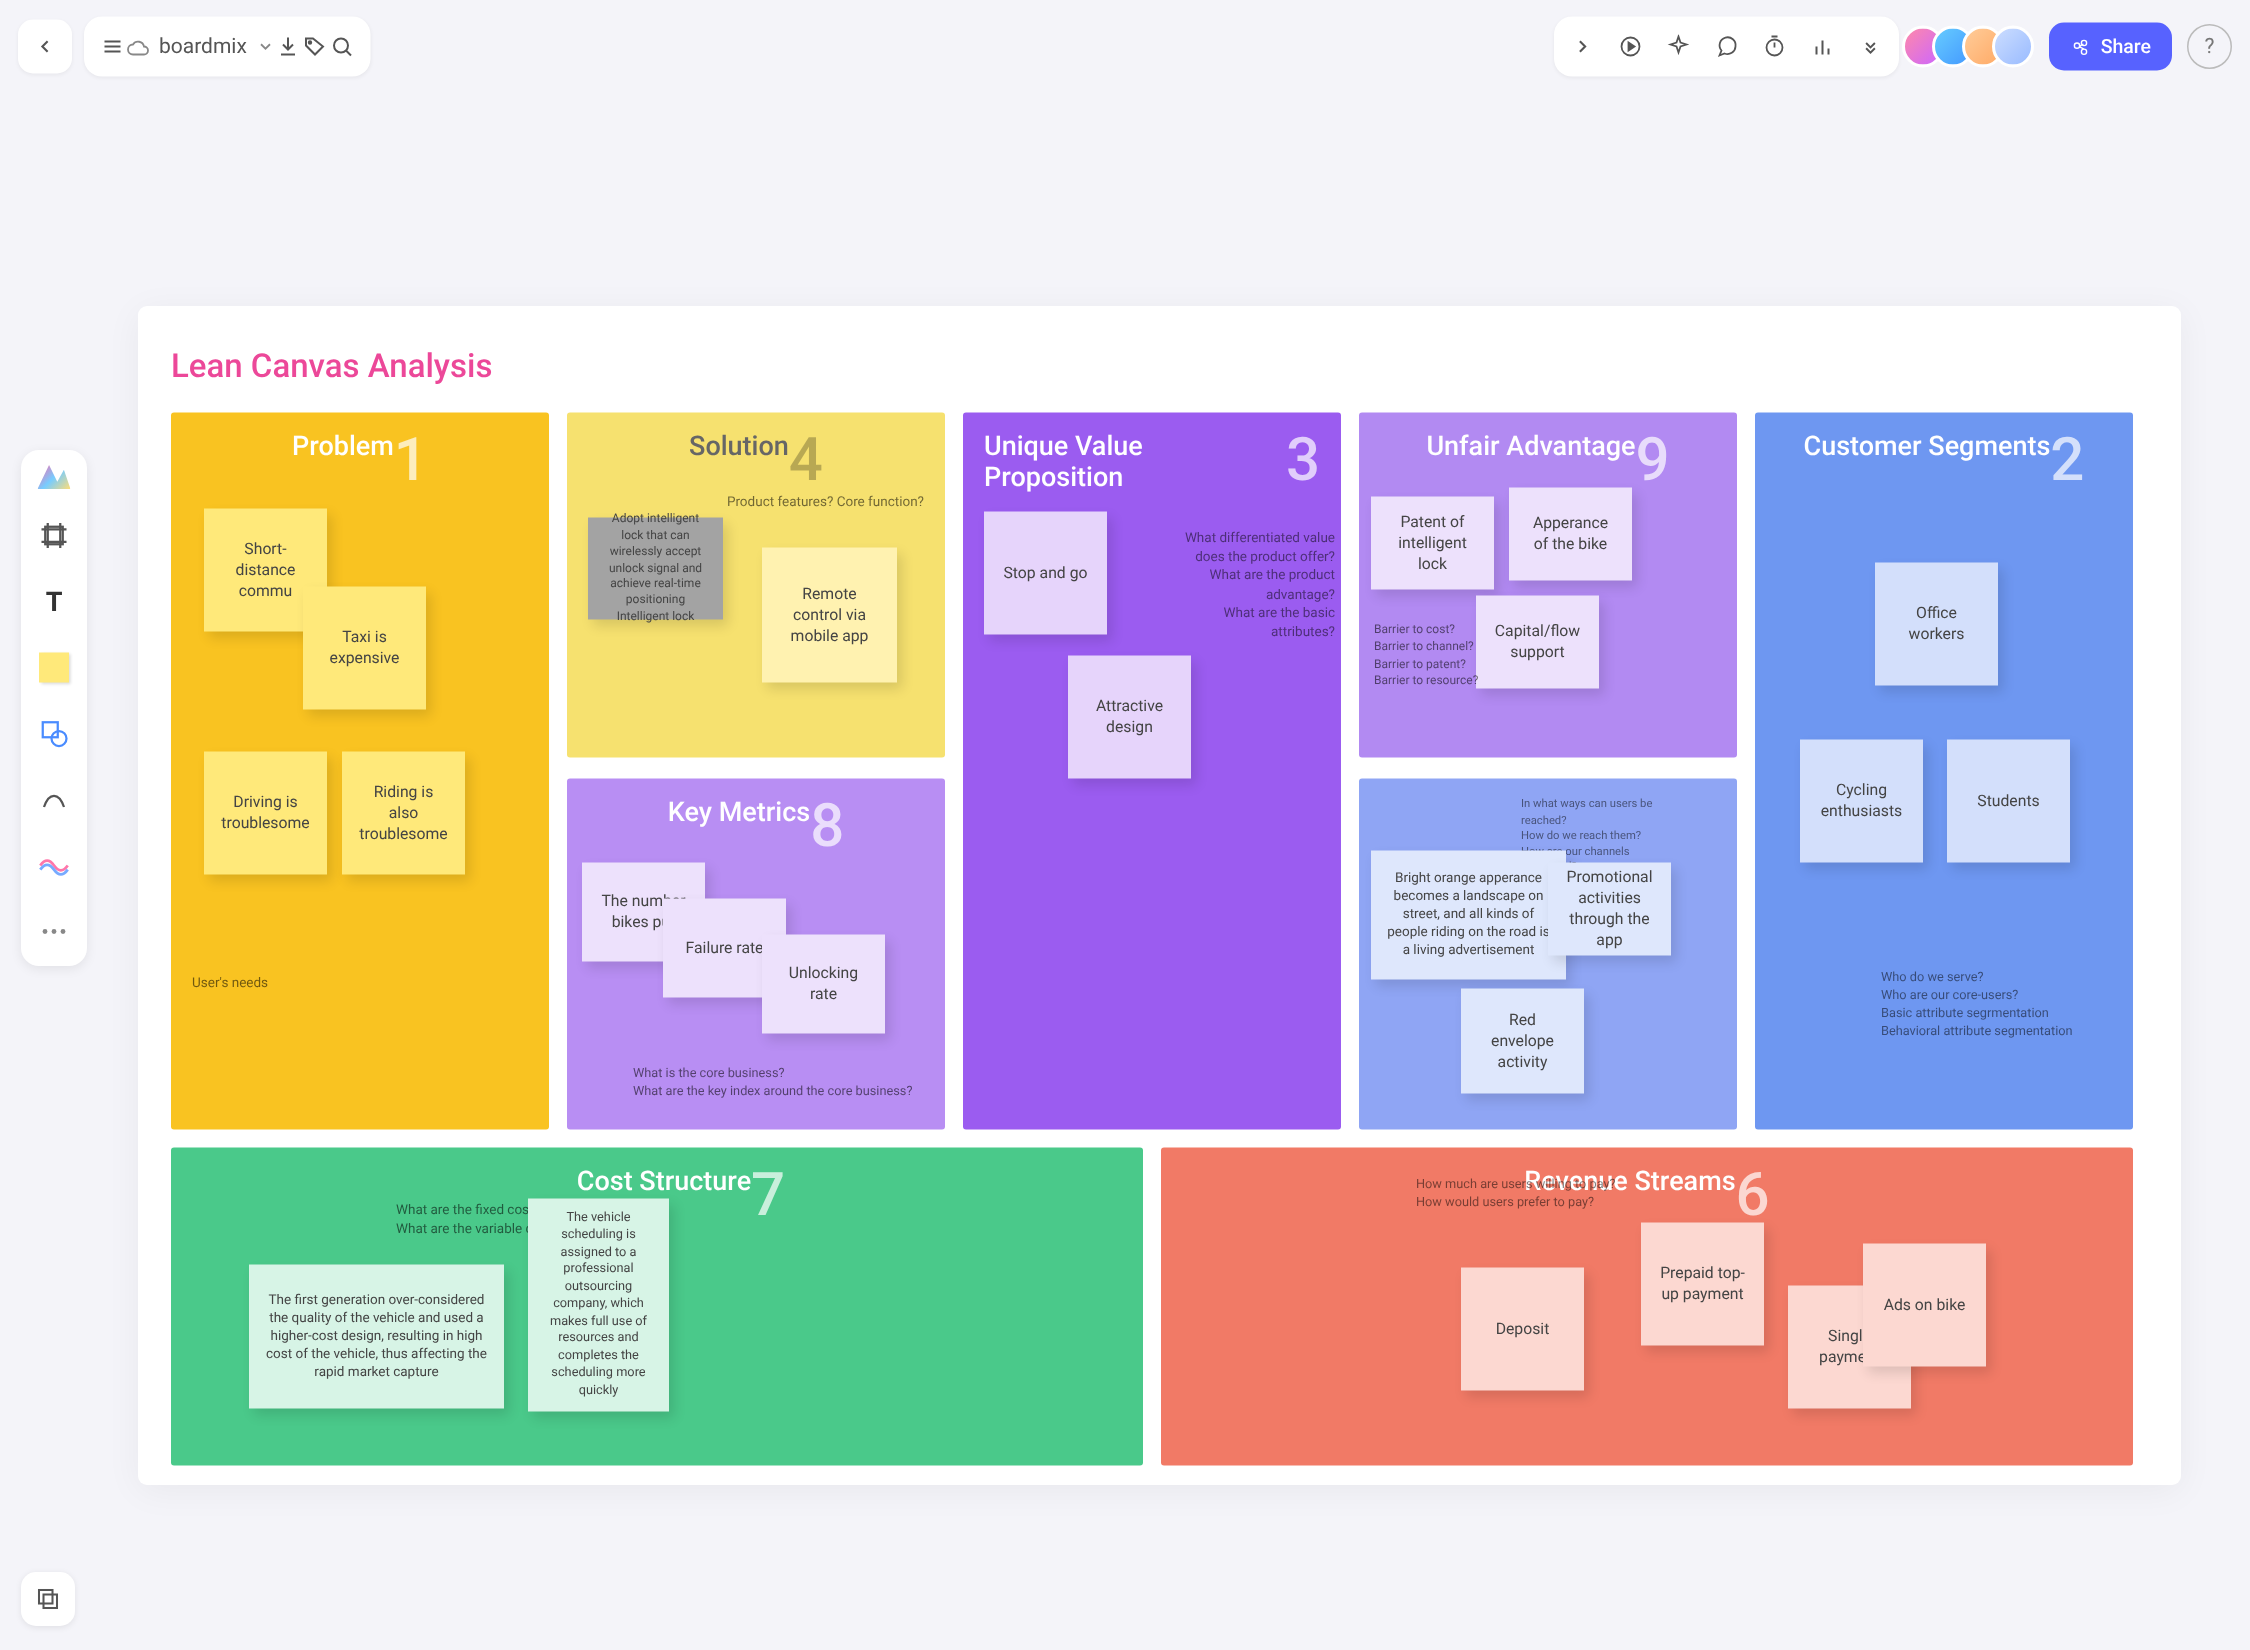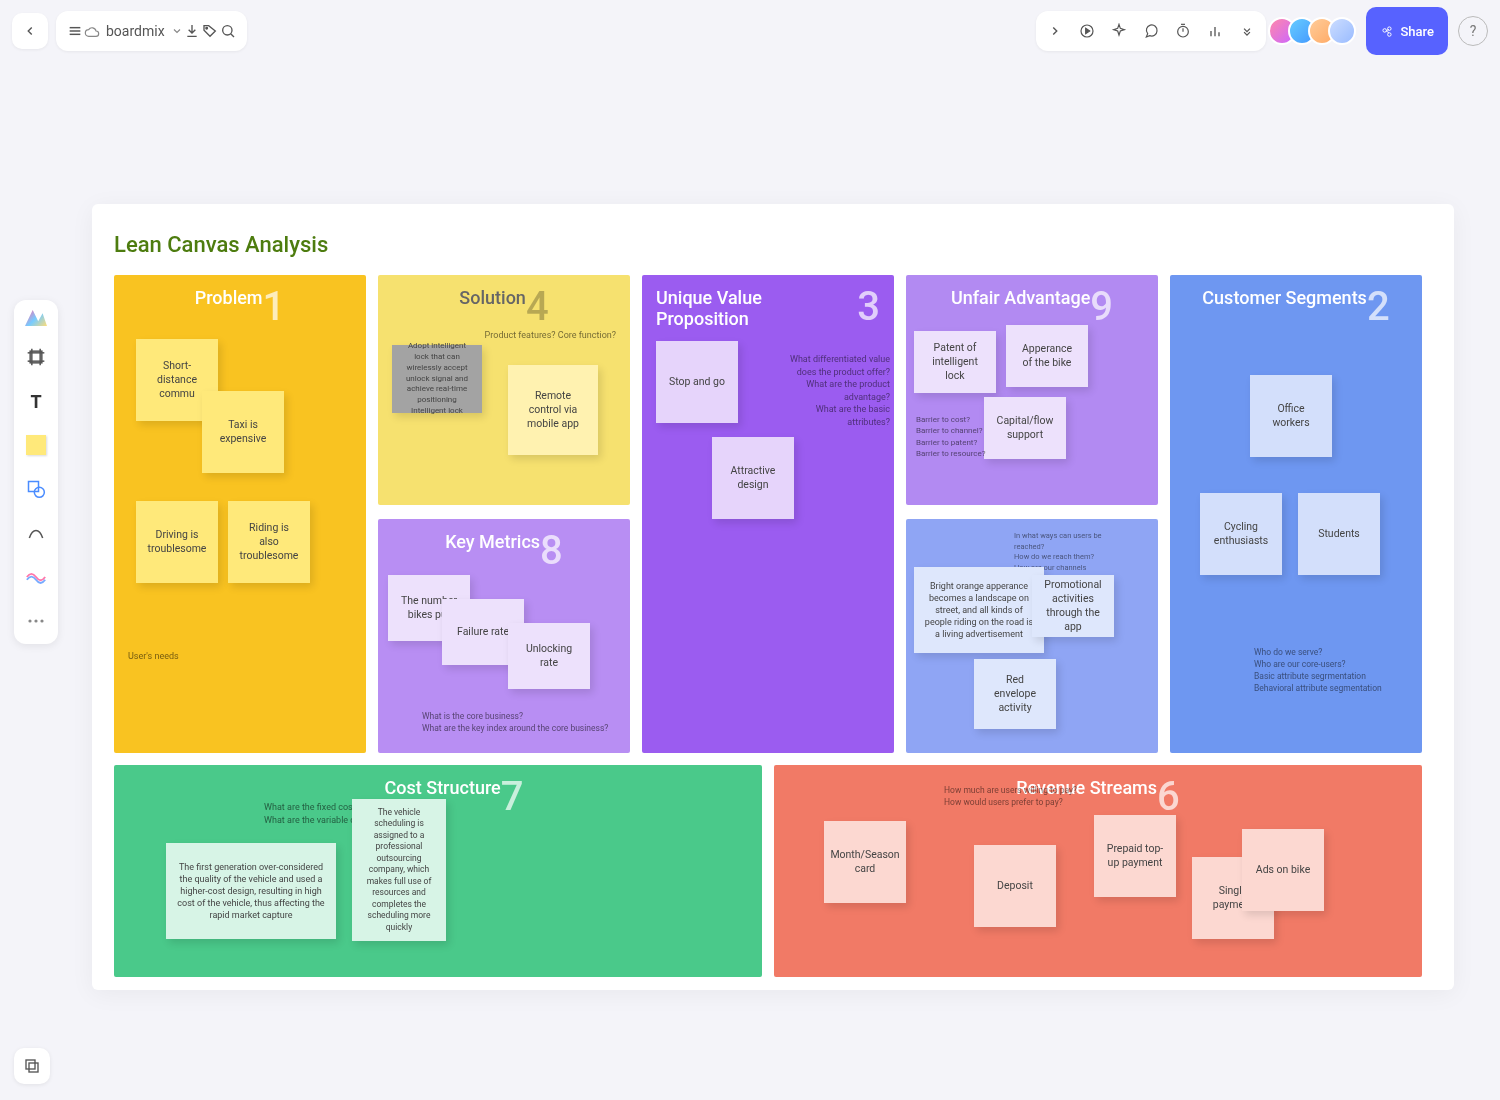--- a/index.html
+++ b/index.html
@@ -12,34 +12,34 @@
 .pill-group{height:40px;border-radius:12px;background:#fff;display:flex;align-items:center;padding:0 10px;box-shadow:0 1px 3px rgba(0,0,0,.06)}
 .app-name{font-size:14px;color:#555;display:flex;align-items:center;gap:6px}
 .top-right{display:flex;gap:10px;align-items:center}
 .icon-row{height:40px;border-radius:12px;background:#fff;display:flex;align-items:center;padding:0 10px;gap:14px;box-shadow:0 1px 3px rgba(0,0,0,.06)}
 .ic{width:18px;height:18px;display:flex;align-items:center;justify-content:center;color:#555;cursor:pointer}
 .avatars{display:flex;align-items:center}
 .avatar{width:28px;height:28px;border-radius:50%;border:2px solid #fff;margin-left:-8px;background:linear-gradient(135deg,#f8a,#c6f)}
 .avatar.a2{background:linear-gradient(135deg,#6cf,#49f)}
 .avatar.a3{background:linear-gradient(135deg,#fc9,#fa6)}
 .avatar.a4{background:linear-gradient(135deg,#cdf,#9bf)}
-.share-btn{height:48px;border-radius:10px;background:#5762ff;color:#fff;font-size:13px;font-weight:500;display:flex;align-items:center;gap:6px;padding:0 14px;cursor:pointer}
+.share-btn{height:32px;border-radius:10px;background:#5762ff;color:#fff;font-size:13px;font-weight:500;display:flex;align-items:center;gap:6px;padding:0 14px;cursor:pointer}
 .help-btn{width:30px;height:30px;border-radius:50%;border:1.5px solid #bbb;display:flex;align-items:center;justify-content:center;color:#777;font-size:14px;cursor:pointer}
 
 
 .ltool{position:absolute;left:14px;top:300px;width:44px;background:#fff;border-radius:12px;padding:10px 0;display:flex;flex-direction:column;align-items:center;gap:18px;box-shadow:0 2px 8px rgba(0,0,0,.08)}
 .lt{width:26px;height:26px;display:flex;align-items:center;justify-content:center;cursor:pointer;color:#555}
 .lt.logo{background:linear-gradient(135deg,#f6a,#7cf,#fd7);width:22px;height:16px;clip-path:polygon(0 100%,35% 0,60% 70%,80% 20%,100% 100%)}
 
 
 .bl-btn{position:absolute;left:14px;bottom:16px;width:36px;height:36px;background:#fff;border-radius:10px;display:flex;align-items:center;justify-content:center;box-shadow:0 1px 4px rgba(0,0,0,.08);cursor:pointer}
 
 
 .board{position:absolute;left:92px;top:204px;width:1362px;height:786px;background:#fff;border-radius:6px;box-shadow:0 4px 24px rgba(0,0,0,.05);padding:28px 22px}
-.board-title{font-size:22px;font-weight:500;color:#4d7c0f;margin-bottom:18px}
+.board-title{font-size:22px;font-weight:500;color:#ec4899;margin-bottom:18px}
 .grid{position:relative;width:100%;height:700px}
 .block{position:absolute;border-radius:2px;padding:12px 14px}
 .block .hd{display:flex;justify-content:center;align-items:flex-start}
 .block .ttl{color:#fff;font-size:18px;font-weight:500}
 .block .num{color:rgba(255,255,255,.7);font-size:40px;font-weight:500;line-height:1}
 .block .hint{font-size:9px;color:rgba(0,0,0,.55);line-height:1.4;margin-top:4px}
 .note{position:absolute;font-size:10.5px;color:#444;display:flex;align-items:center;justify-content:center;text-align:center;padding:10px;box-shadow:3px 4px 8px rgba(0,0,0,.12);line-height:1.35}
 
 
 .b-problem{background:#f9c321}
@@ -306,21 +306,20 @@
       <div class="note" style="left:238px;top:34px;width:94px;height:142px;background:#d7f4e6;font-size:8.5px">The vehicle scheduling is assigned to a professional outsourcing company, which makes full use of resources and completes the scheduling more quickly</div>
     </div>
 
     <div class="block b-revenue" style="left:660px;top:490px;width:648px;height:212px">
       <div class="hd">
           <div class="ttl">Revenue Streams</div>
           <div class="num">6</div>
         </div>
       <div class="hint" style="position:absolute;left:170px;top:16px;white-space:pre-line;font-size:8.5px;color:rgba(0,0,0,.5)">How much are users willing to pay?
 How would users prefer to pay?</div>
-      <div class="note" style="left:50px;top:56px;width:82px;height:82px;background:#fcd8d1">Month/Season card</div>
       <div class="note" style="left:200px;top:80px;width:82px;height:82px;background:#fcd8d1">Deposit</div>
       <div class="note" style="left:320px;top:50px;width:82px;height:82px;background:#fcd8d1">Prepaid top-up payment</div>
       <div class="note" style="left:418px;top:92px;width:82px;height:82px;background:#fcd8d1">Single payment</div>
       <div class="note" style="left:468px;top:64px;width:82px;height:82px;background:#fcd8d1">Ads on bike</div>
     </div>
 
   </div>
 </div>
 
 </body></html>

